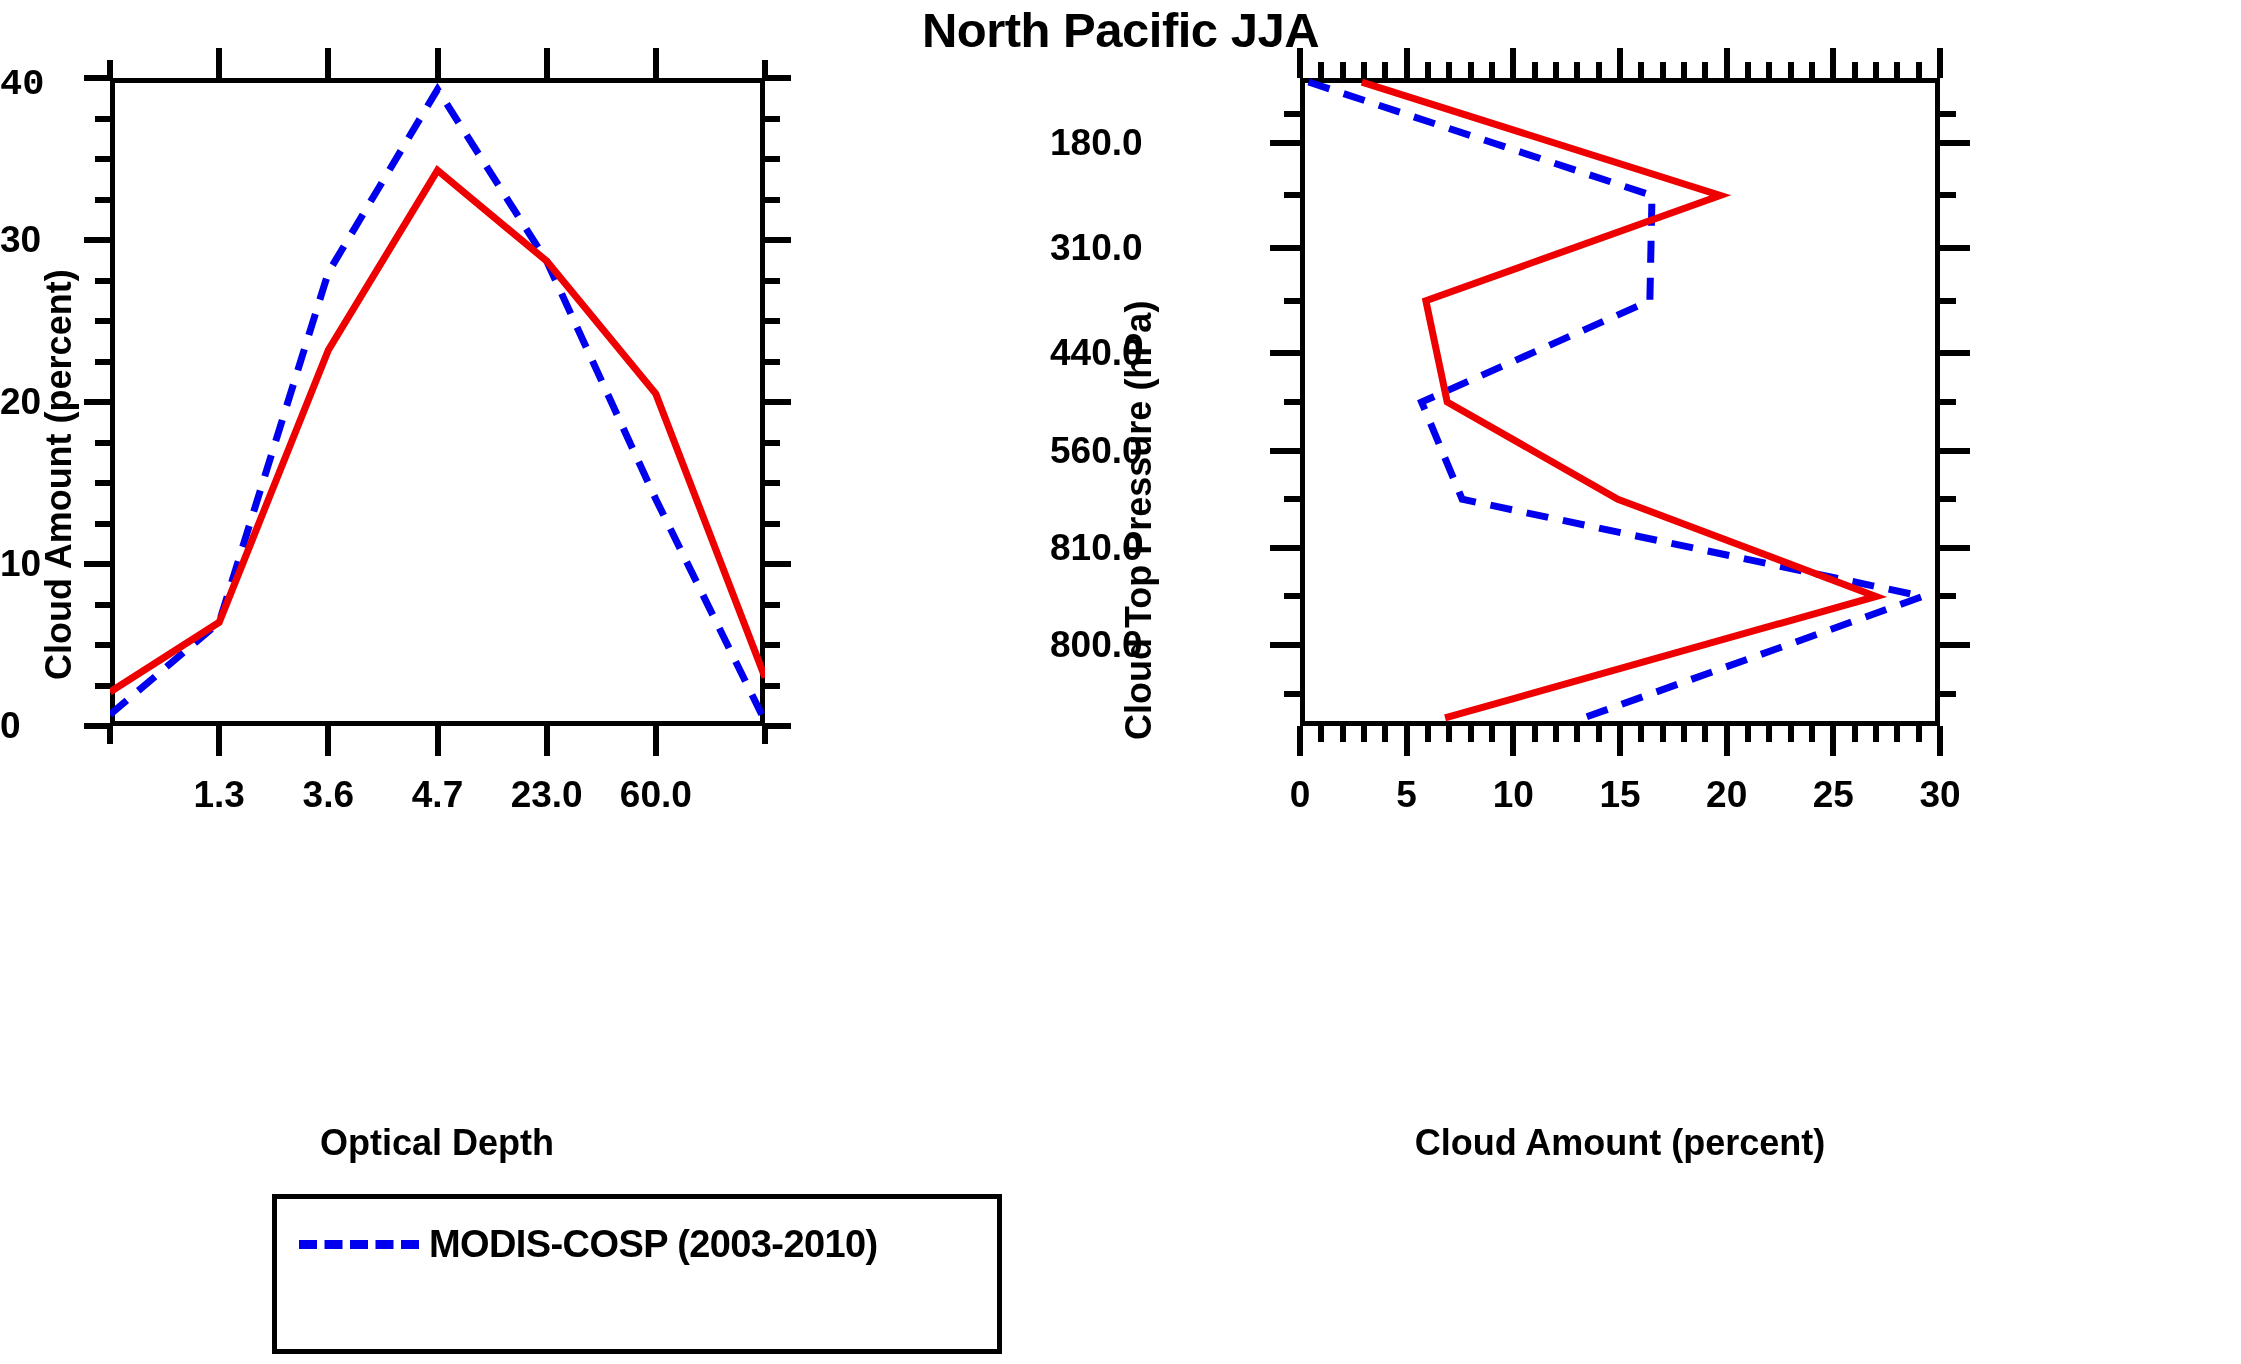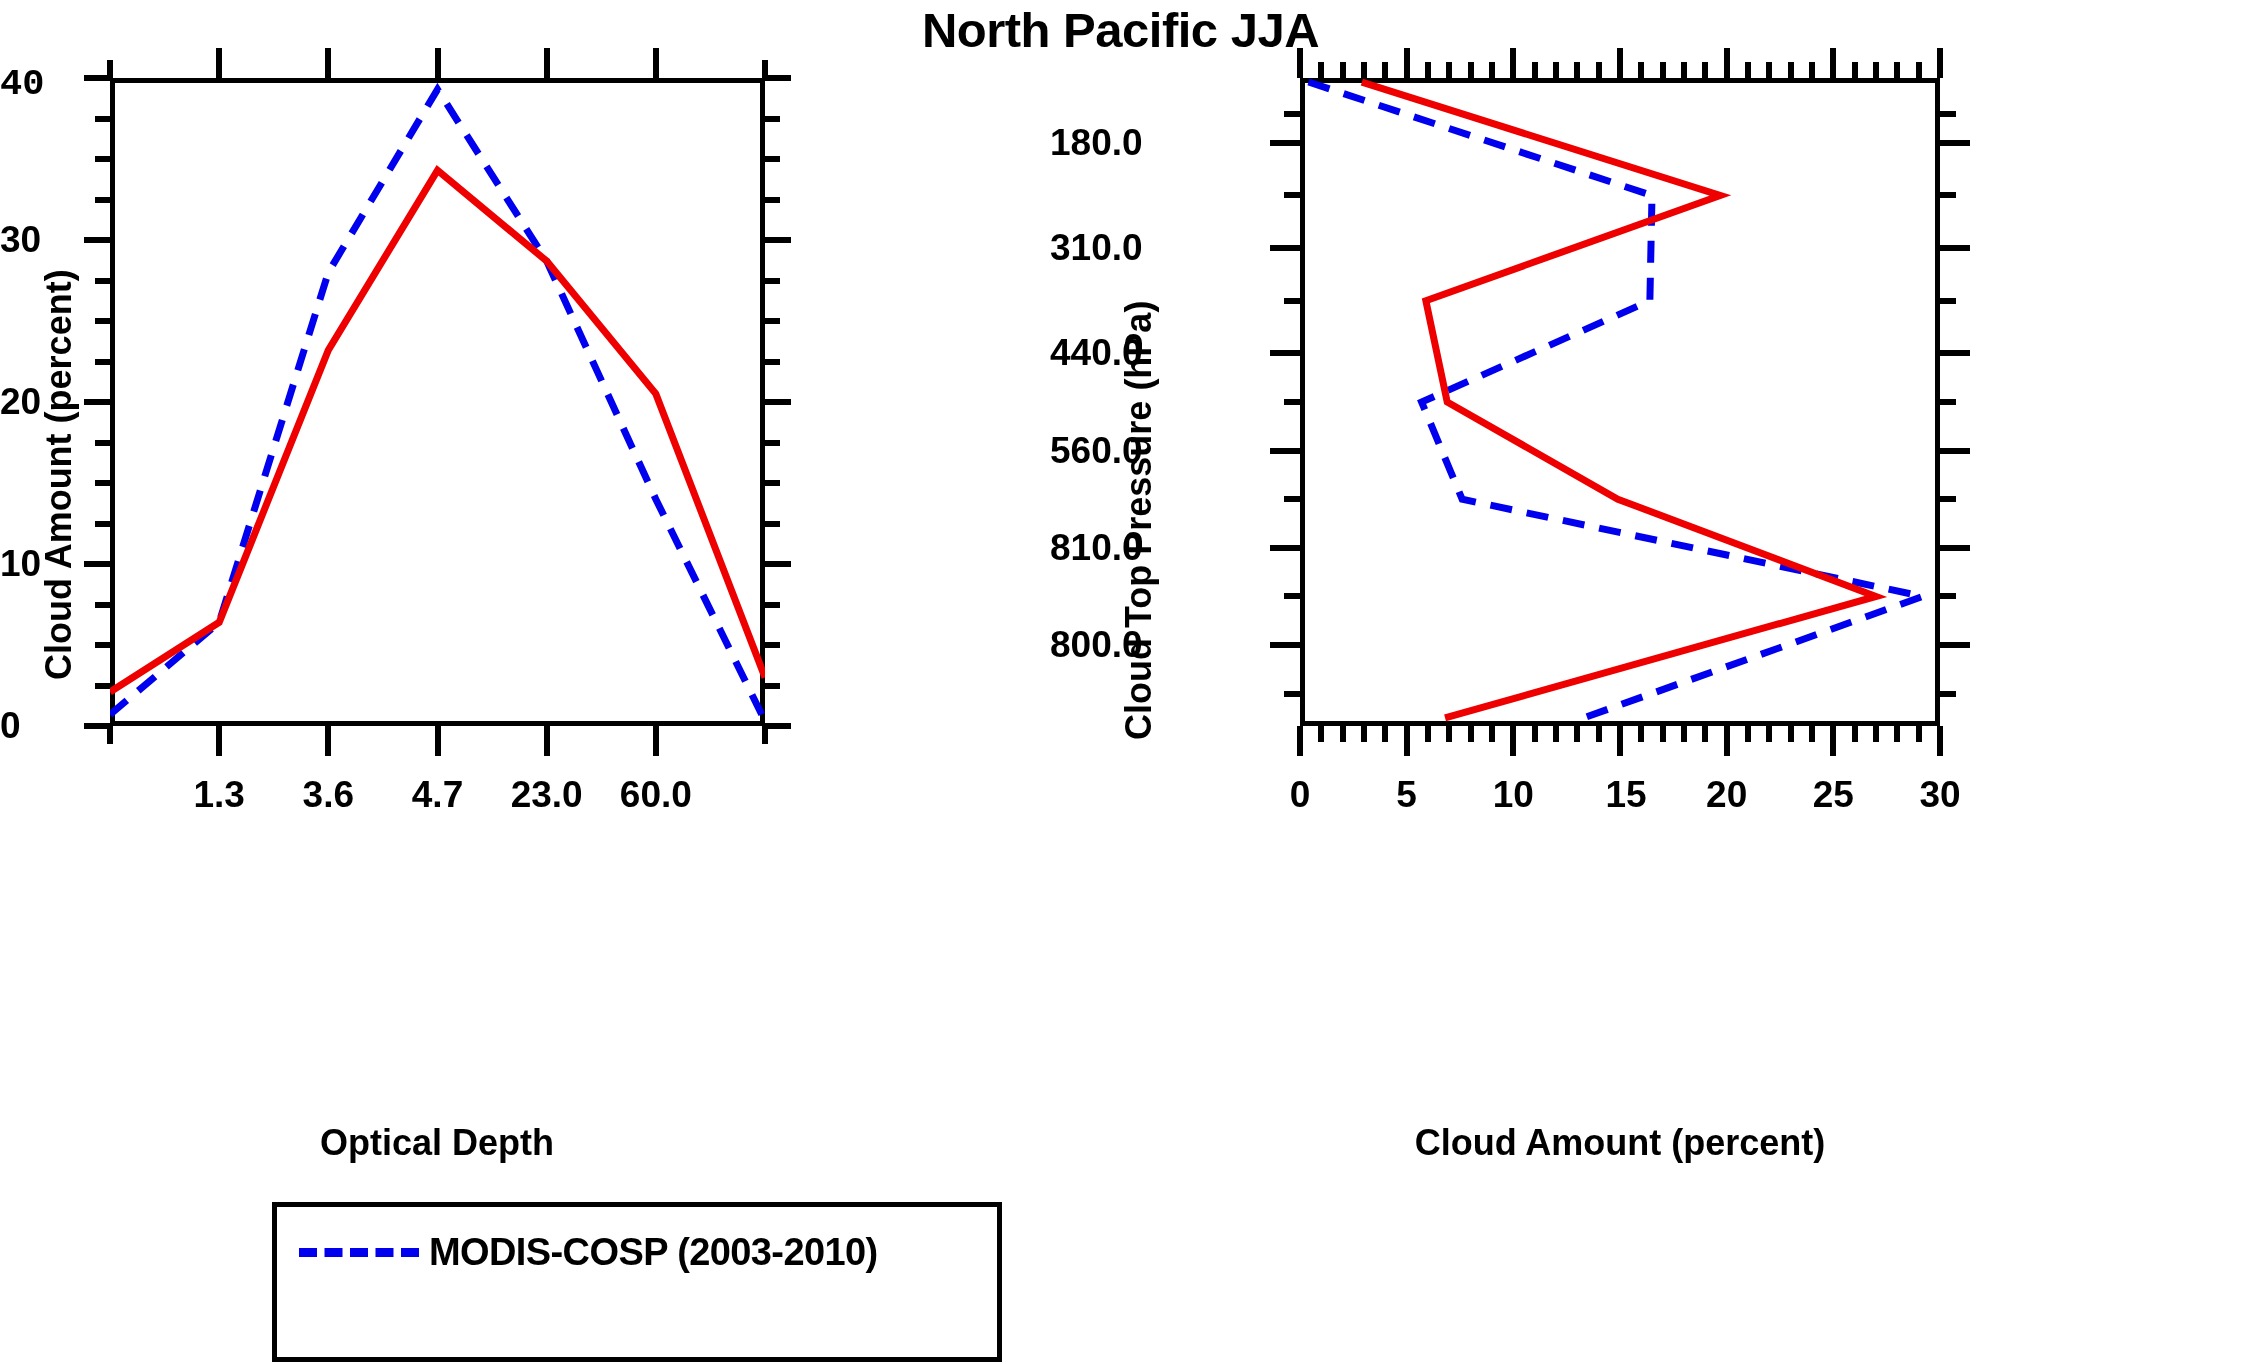--- a/index.html
+++ b/index.html
@@ -31,21 +31,21 @@
 
   .axis-title{position:absolute;font-size:36px;font-weight:bold;white-space:nowrap;}
 
   .vaxis-title{
     position:absolute;font-size:36px;font-weight:bold;white-space:nowrap;
     transform-origin:0 0;transform:rotate(-90deg);
   }
 
   
   #legend{position:absolute;left:272px;top:1194px;width:730px;height:160px;
-    border:5px solid #000;box-sizing:border-box;background:#fff;margin-top:8px;}
+    border:5px solid #000;box-sizing:border-box;background:#fff;}
   .legrow{position:absolute;left:0;width:100%;height:70px;display:flex;align-items:center;}
   .legline{width:120px;height:0;margin-left:22px;margin-right:10px;flex:none;}
   .legline.dashed{border-top:9px dashed #0000ee;}
   .legline.solid{border-top:9px solid #ee0000;}
   .legtext{font-size:38px;font-weight:bold;white-space:nowrap;letter-spacing:-0.6px;}
 </style>
 </head>
 <body>
 
 <div id="root">
@@ -229,21 +229,21 @@
       <div class="ylab" style="left: 1050px; top: 248.1px;">310.0</div>
       <div class="ylab" style="left: 1050px; top: 353.4px;">440.0</div>
       <div class="ylab" style="left: 1050px; top: 450.6px;">560.0</div>
       <div class="ylab" style="left: 1050px; top: 547.8px;">810.0</div>
       <div class="ylab" style="left: 1050px; top: 645px; text-align: right;">800.0</div>
     </div>
   <div id="right-xlabels">
       <div class="xlab" style="left: 1300px; top: 774px;">0</div>
       <div class="xlab" style="left: 1406.67px; top: 774px;">5</div>
       <div class="xlab" style="left: 1513.33px; top: 774px;">10</div>
-      <div class="xlab" style="left: 1620px; top: 774px; margin-left: 6px;">15</div>
+      <div class="xlab" style="left: 1620px; top: 774px;">15</div>
       <div class="xlab" style="left: 1726.67px; top: 774px;">20</div>
       <div class="xlab" style="left: 1833.33px; top: 774px;">25</div>
       <div class="xlab" style="left: 1940px; top: 774px;">30</div>
     </div>
 
   <div class="axis-title" id="right-xtitle" style="left:1620px;top:1122px;transform:translateX(-50%);">Cloud Amount (percent)</div>
   <div class="vaxis-title" id="right-ytitle" style="left:1118px;top:740px;">Cloud Top Pressure (hPa)</div>
 
   <div id="legend">
     <div class="legrow" style="top:10px;">

